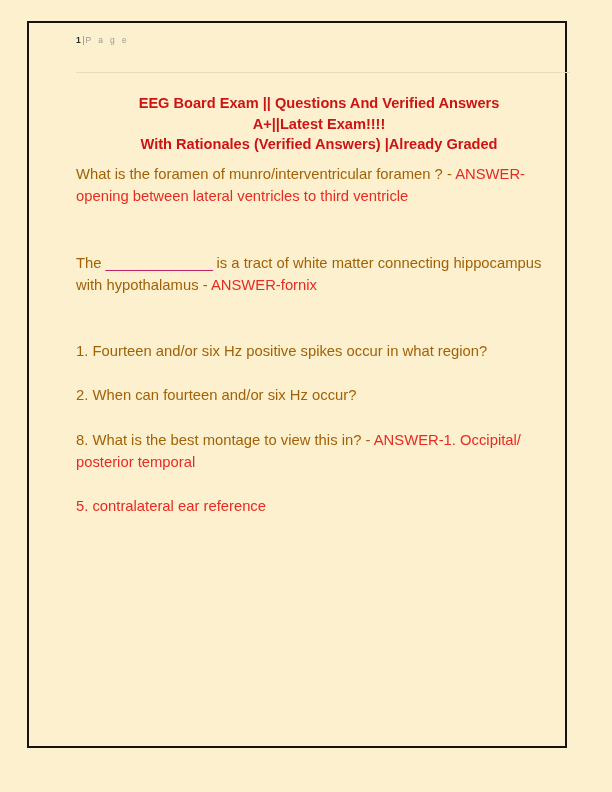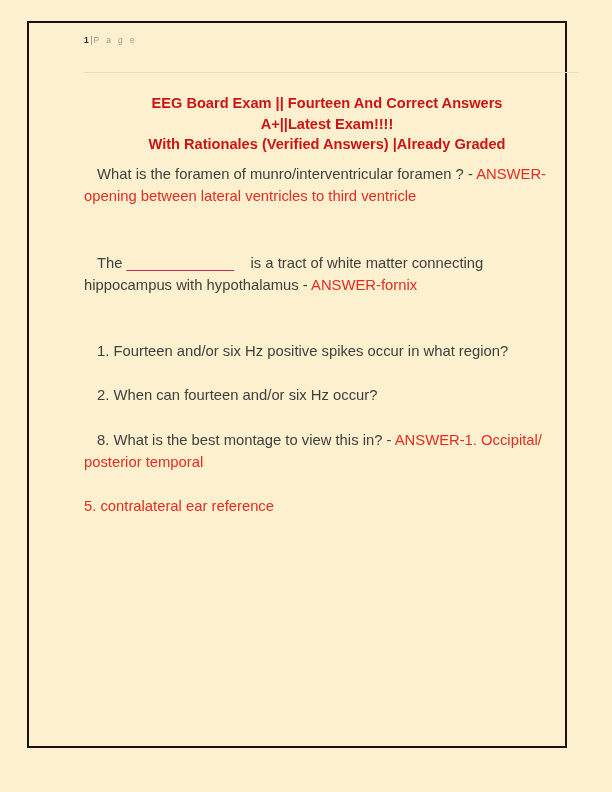--- a/index.html
+++ b/index.html
@@ -32,21 +32,21 @@
     left: 2px;
     top: 2px;
     right: 2px;
     bottom: 2px;
     border: 1px solid #FCF0CE;
     pointer-events: none;
   }
 
   #page-inner {
     position: absolute;
-    left: 12px;
+    left: 4px;
     top: 0;
     width: 100%;
     height: 100%;
   }
 
   
   #doc-header {
     position: absolute;
     left: 43px;
     top: 12px;
@@ -99,41 +99,41 @@
     left: 43px;
     top: 140px;
     width: 470px;
   }
   .qa-block {
     font-size: 14.8px;
     line-height: 22.3px;
     color: #1a1a1a;
     margin: 0 0 22px 0;
   }
-  .q-text  { color: #404040; margin-left: 13px; }
+  .q-text  { color: #a16207; }
   .a-text  { color: #E62B22; }
   .blank-run {
     color: #be185d;
     letter-spacing: -0.6px;
   }
   .gap-lg { height: 22px; }
 </style>
 </head>
 <body>
 
 <div id="page-frame">
   <div id="page-inner">
 
     <div id="doc-header">
       <div class="hdr-line"><span class="hdr-num">1</span><span class="hdr-sep">|</span><span class="hdr-word">P a g e</span></div>
     </div>
     <div id="header-rule"></div>
 
     <div id="doc-title">
-      <div>EEG Board Exam || Fourteen And Correct Answers</div>
+      <div>EEG Board Exam || Questions And Verified Answers</div>
       <div>A+||Latest Exam!!!!</div>
       <div>With Rationales (Verified Answers) |Already Graded</div>
     </div>
 
     <div id="doc-body">
 
       <p class="qa-block"><span class="q-text">What is the foramen of munro/interventricular foramen ? - </span><span class="a-text">ANSWER-opening between lateral ventricles to third ventricle</span></p>
 
       <div class="gap-lg"></div>
 

